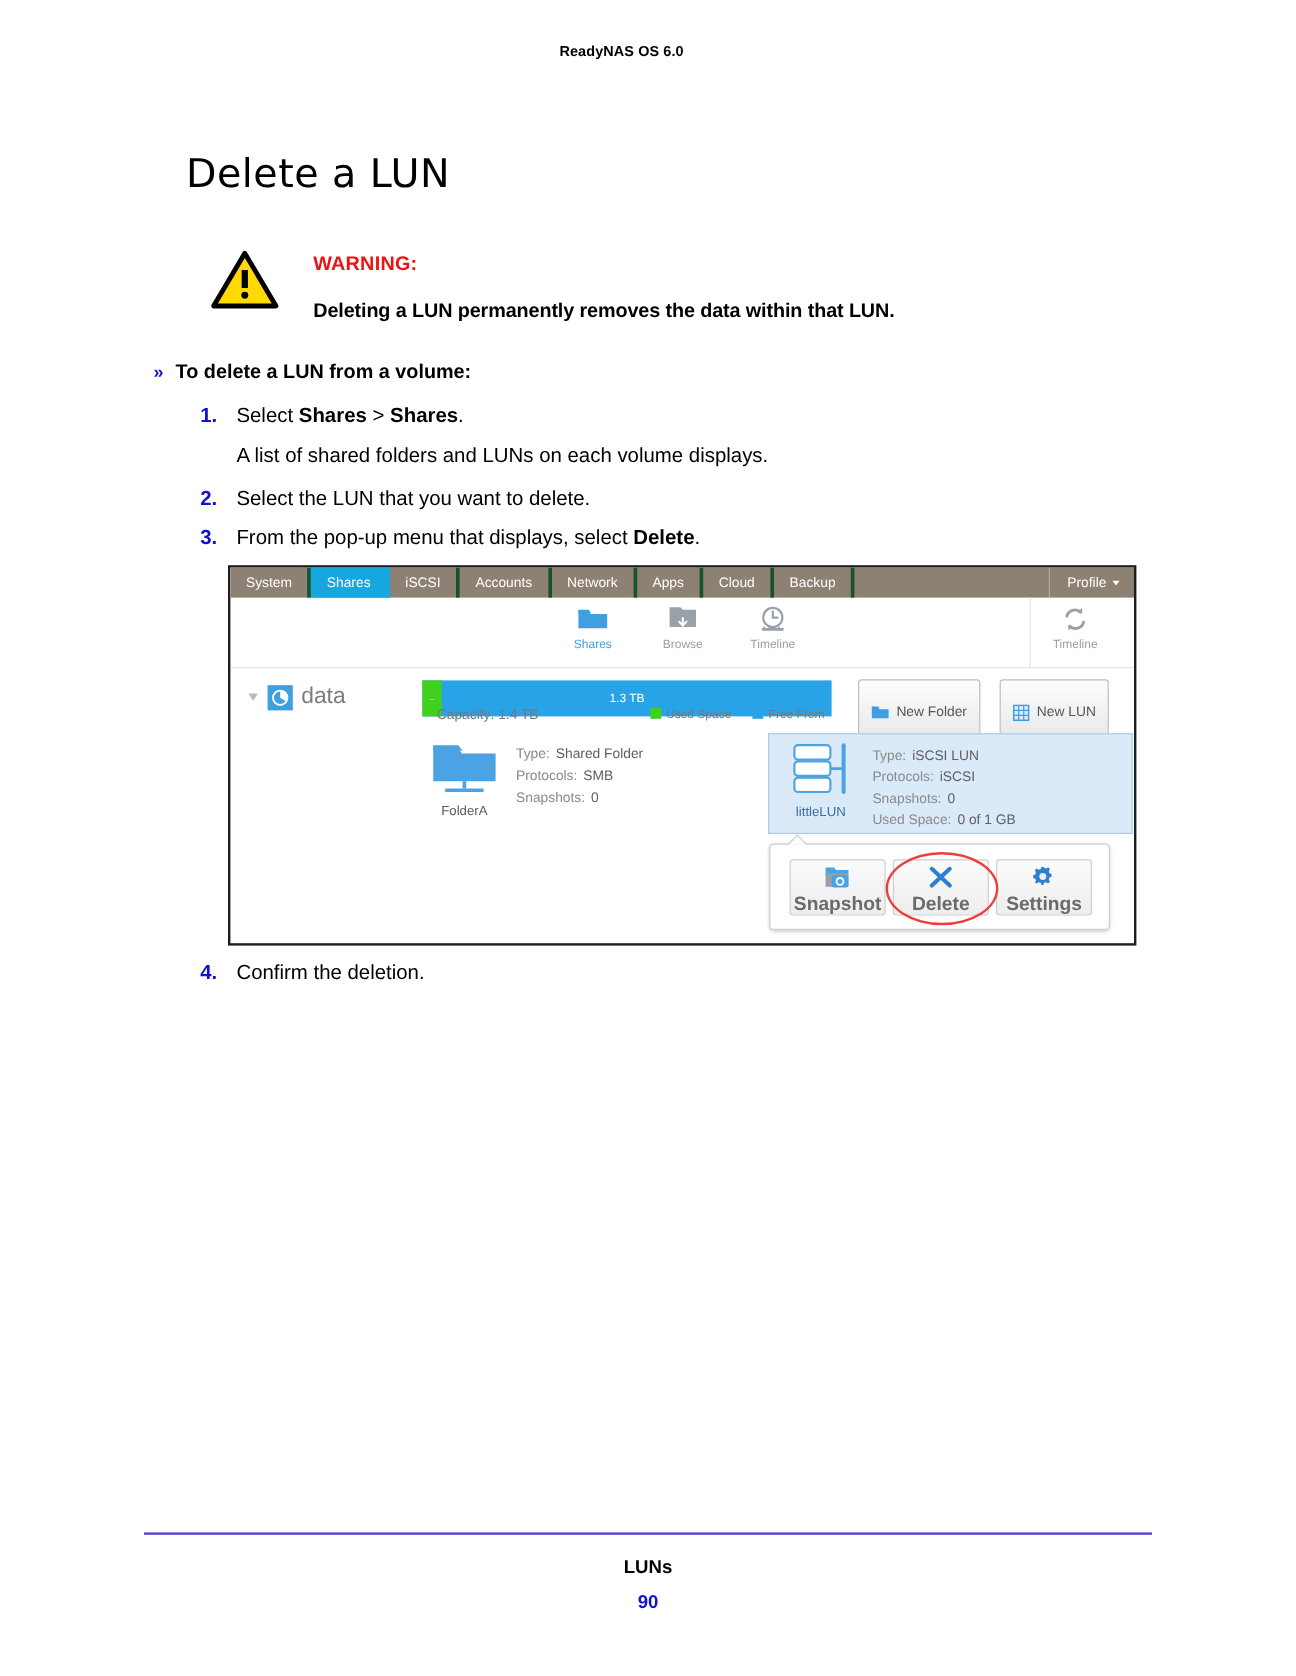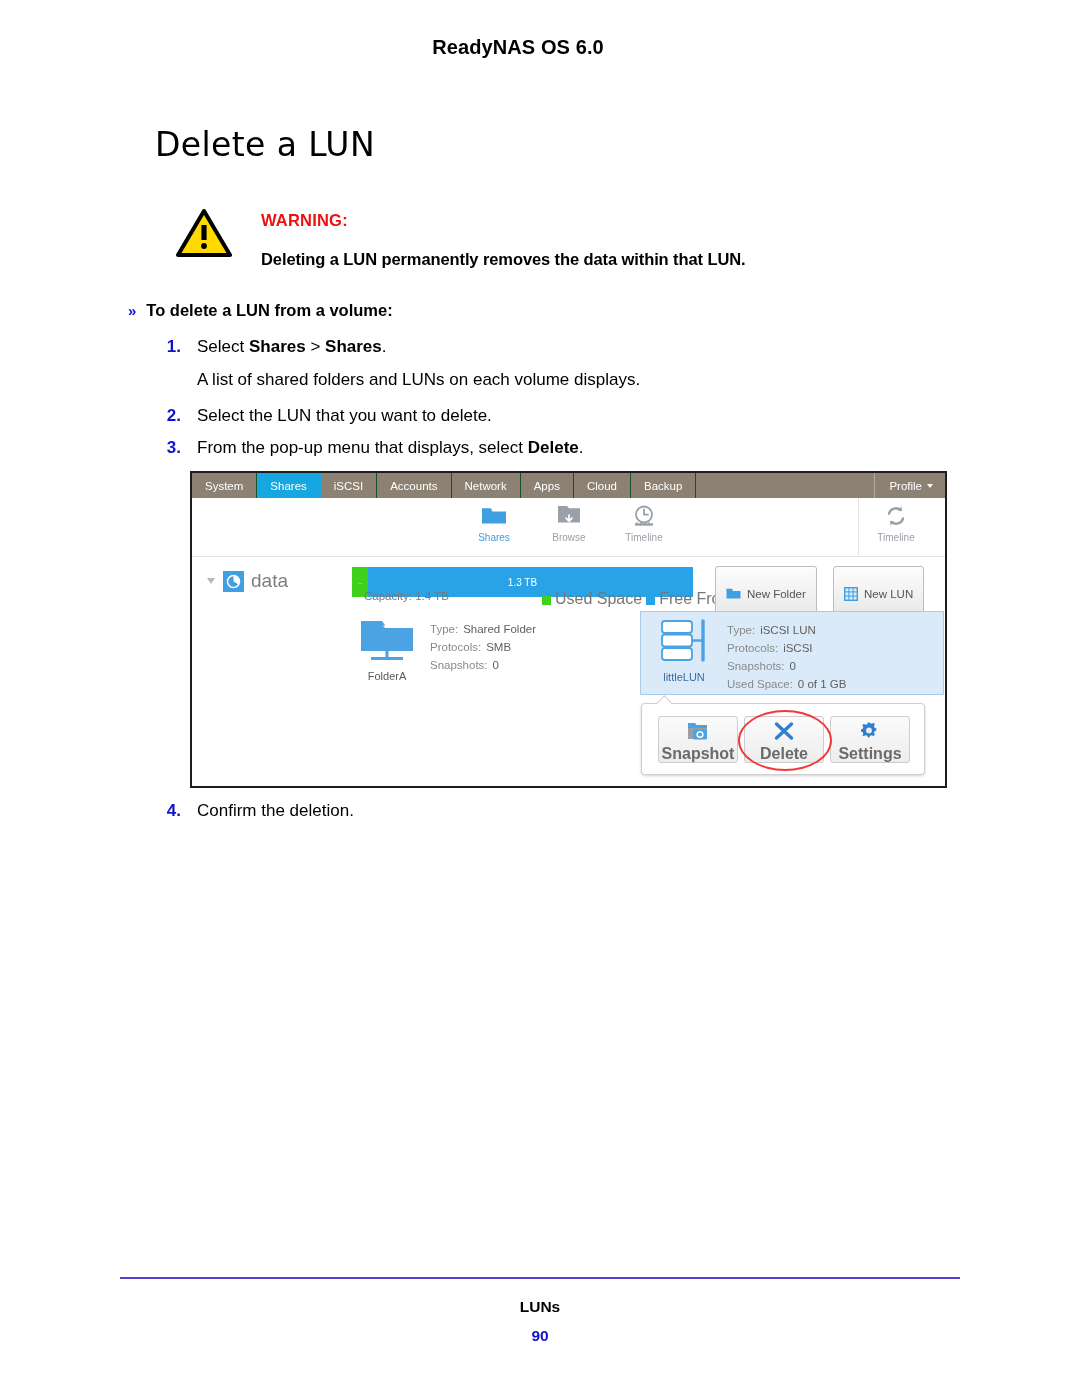--- a/index.html
+++ b/index.html
@@ -12,21 +12,21 @@
     font-family: "Liberation Sans", sans-serif;
     color: #000;
     overflow: hidden;
   }
 
   
   .running-head {
     position: absolute;
     top: 36px; left: 0; width: 1036px;
     text-align: center;
-    font-size: 20px;
+    font-size: 12px;
     font-weight: bold;
     letter-spacing: .1px;
   }
 
   
   .page-title {
     position: absolute;
     top: 125px; left: 155px;
     font-size: 33px;
     font-weight: normal;
@@ -107,21 +107,21 @@
     height: 25px;
     background: #8c8172;
     display: flex;
     align-items: stretch;
   }
   .navtab {
     color: #ffffff;
     font-size: 11.5px;
     display: flex; align-items: center; justify-content: center;
     padding: 0 13px;
-    border-right: 1px solid #14532d;
+    border-right: 3px solid #14532d;
     white-space: nowrap;
   }
   .navtab.active { background: #16a7e0; border-right-color: #16a7e0; }
   .nav-spacer { flex: 1; border-right: 1px solid #b3aa9e; }
   .navprofile {
     color: #ffffff; font-size: 11.5px;
     display: flex; align-items: center;
     padding: 0 12px 0 14px;
     white-space: nowrap;
   }
@@ -194,21 +194,21 @@
   }
   .capbar .freelabel {
     color: #ffffff; font-size: 10px; position: relative; z-index: 2;
   }
   .cap-text {
     position: absolute; left: 172px; top: 33px;
     font-size: 11.5px; color: #777777;
   }
   .legend {
     position: absolute; top: 33px; left: 350px;
-    display: flex; gap: 4px; font-size: 16px; color: #777777;
+    display: flex; gap: 18px; font-size: 10px; color: #777777;
   }
   .legend span.sw {
     display: inline-block; width: 9px; height: 9px;
     margin-right: 4px; vertical-align: -1px;
   }
   .sw.green { background: #3fd11c; }
   .sw.blue  { background: #29a3e8; }
 
   .btn {
     position: absolute; top: 9px;

